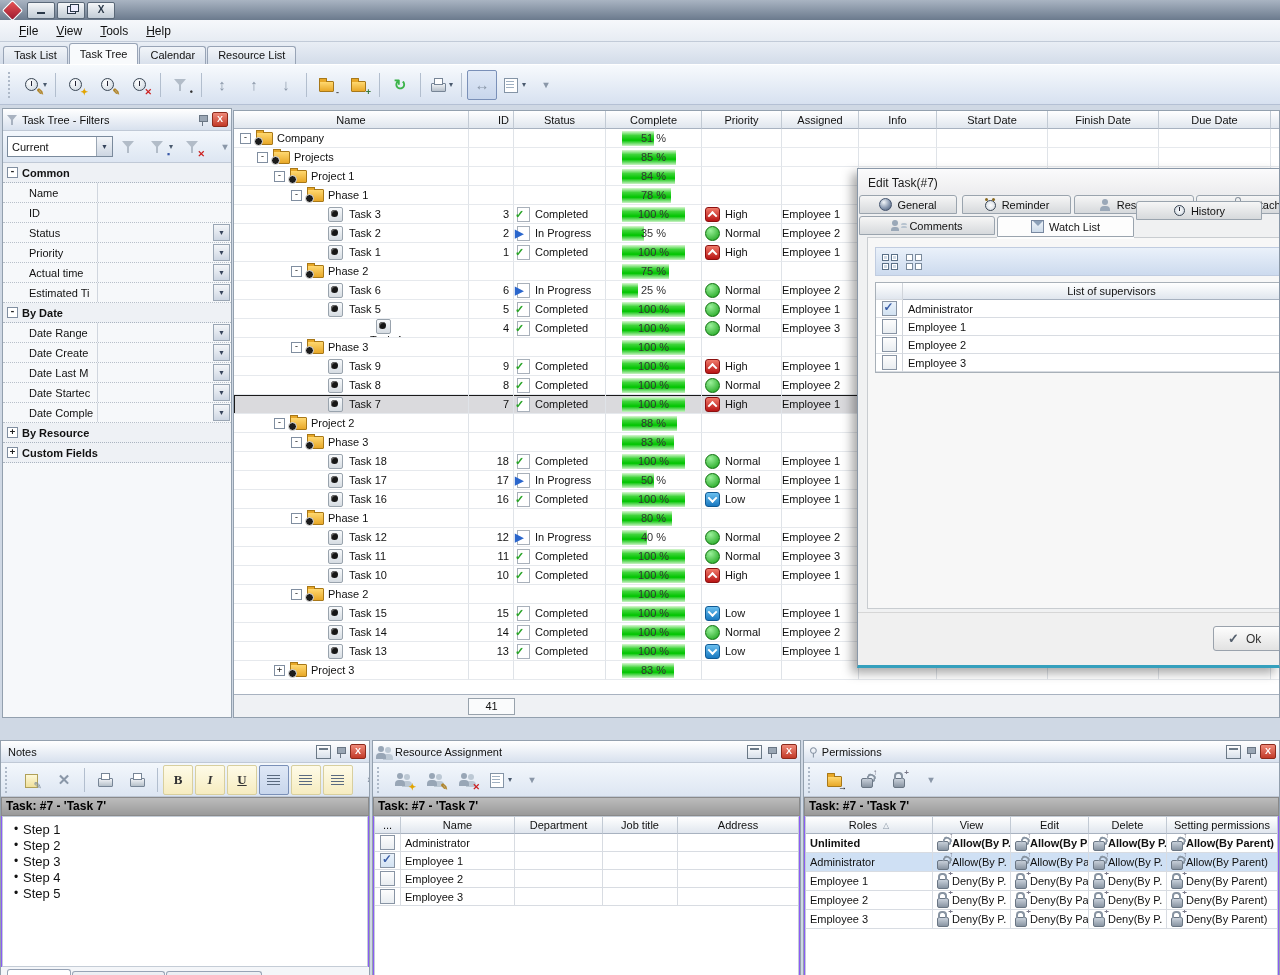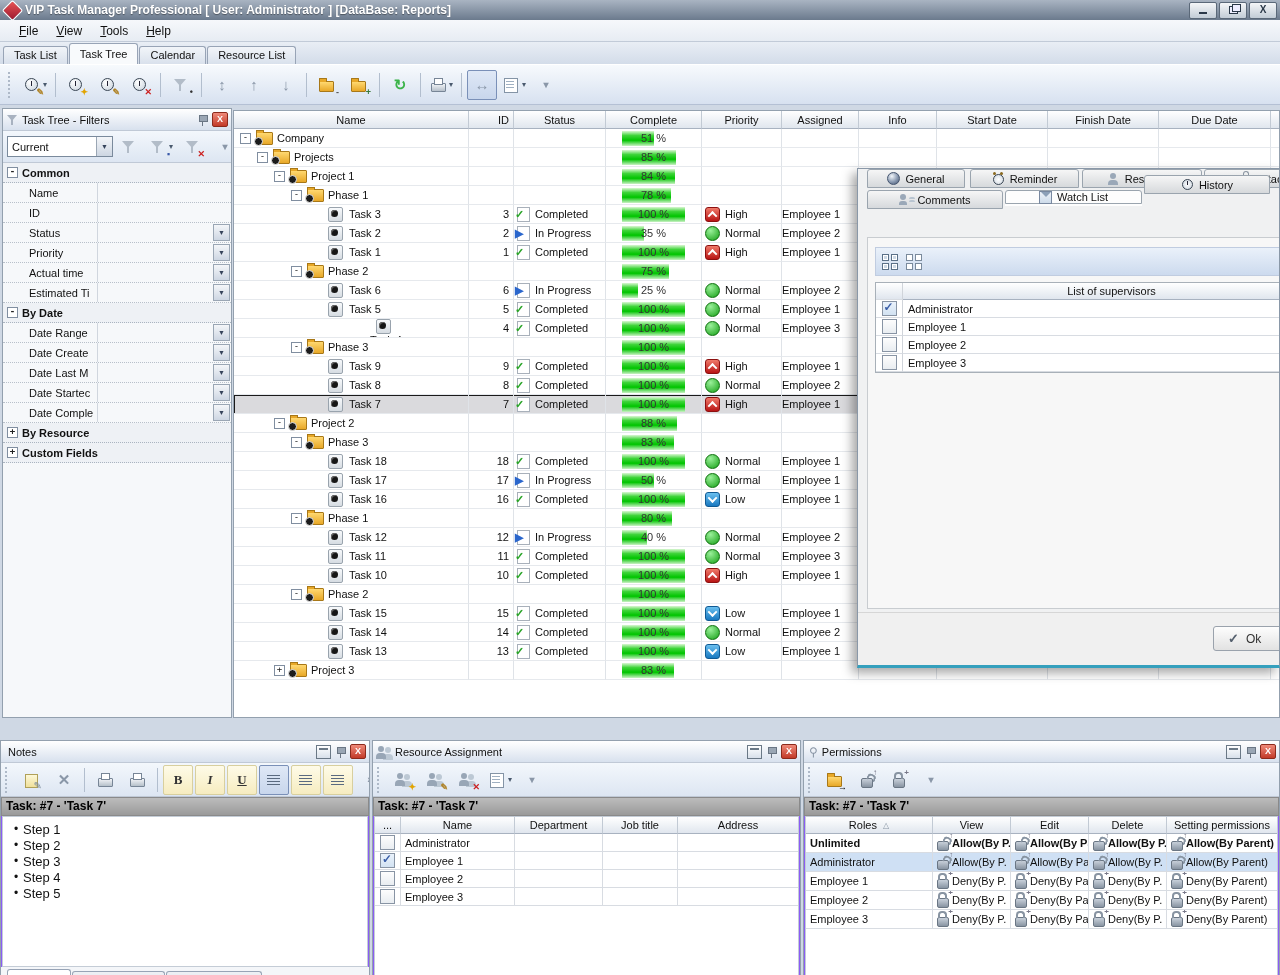--- a/index.html
+++ b/index.html
@@ -193,24 +193,24 @@
     position:relative;flex:none;}
   .cb.on{background:linear-gradient(#eaf2fb,#d2e2f2);}
   .cb.on::after{content:'✓';position:absolute;left:1px;top:-2px;font-size:12px;font-weight:bold;color:#3a5ea8;}
   .sort-tri{font-size:8px;color:#8a96a4;margin-left:6px;}
   
   .dialog{position:absolute;left:857px;top:168px;width:423px;height:500px;background:#f0f1f2;
     border:1px solid #8a98a8;border-bottom:3px solid #35a0bd;box-shadow:-5px 5px 10px rgba(0,0,0,.35);
     box-sizing:border-box;overflow:hidden;}
   .dlg-title{height:26px;line-height:28px;padding-left:10px;font-size:12px;color:#1a1a1a;
     background:linear-gradient(#fbfbfc,#ececee);}
-  .dlg-tabs{position:relative;height:42px;margin-left:9px;}
+  .dlg-tabs{position:relative;height:42px;margin-left:1px;}
   .dtab{position:absolute;height:19px;display:flex;align-items:center;justify-content:center;gap:5px;
     background:linear-gradient(#f6f6f6,#d6d9dc);border:1px solid #9aa4ae;border-radius:3px 3px 0 0;box-sizing:border-box;}
-  .dtab.active{background:#fdfdfd;height:14px;z-index:3;box-shadow:0 2px 0 #fdfdfd;}
+  .dtab.active{background:#fdfdfd;height:21px;z-index:3;box-shadow:0 2px 0 #fdfdfd;}
   .dti{width:13px;height:13px;position:relative;flex:none;}
   .dti.sphere{border-radius:50%;background:radial-gradient(circle at 35% 30%,#f2f6fa,#8898b0 55%,#44546e);border:1px solid #44546e;box-sizing:border-box;}
   .dti.alarm::before{content:'';position:absolute;left:1px;top:2px;width:9px;height:9px;border-radius:50%;
     background:radial-gradient(#fff,#cdd5de);border:1px solid #3a4654;}
   .dti.alarm::after{content:'';position:absolute;left:1px;top:0px;width:3px;height:3px;border-radius:50%;background:#8a6a20;box-shadow:7px 0 0 #8a6a20;}
   .dti.person::before{content:'';position:absolute;left:3px;top:1px;width:6px;height:6px;border-radius:50%;background:#9aa8b8;}
   .dti.person::after{content:'';position:absolute;left:1px;top:8px;width:10px;height:5px;border-radius:4px 4px 0 0;background:#9aa8b8;}
   .dti.attach::before{content:'';position:absolute;left:1px;top:3px;width:10px;height:8px;
     background:linear-gradient(#ffd870,#e8a828);border:1px solid #a87818;border-radius:1px;}
   .dti.attach::after{content:'';position:absolute;left:4px;top:-1px;width:4px;height:5px;border:1px solid #8a94a0;border-bottom:none;border-radius:3px 3px 0 0;}
@@ -239,21 +239,20 @@
   .ok-btn{position:absolute;left:355px;top:13px;width:96px;height:25px;background:linear-gradient(#fdfdfd,#e2e2e2);
     border:1px solid #9aa2ac;border-radius:3px;display:flex;align-items:center;justify-content:flex-start;
     padding-left:14px;gap:7px;box-sizing:border-box;font-size:12px;color:#333;}
   .ok-btn .ck{color:#55606e;font-weight:bold;font-size:13px;}
 </style>
 </head>
 <body>
 
 <div class="titlebar">
   <span class="logo"></span>
-  <span class="ttext">VIP Task Manager Professional [ User: Administrator ] [DataBase: Reports]</span>
   <span class="wbtn">
       <span class="min"></span>
     </span>
   <span class="wbtn">
       <span class="rst"></span>
     </span>
   <span class="wbtn">
       <span class="cls">X</span>
     </span>
 </div>
@@ -1253,20 +1252,23 @@
         </span>
         <span class="td c-priority"></span>
         <span class="td c-assigned"></span>
         <span class="td c-info"></span>
         <span class="td c-start"></span>
         <span class="td c-finish"></span>
         <span class="td c-due"></span>
         <span class="td c-fill"></span>
       </div>
     </div>
+  <div class="table-footer">
+    <span class="count-box">41</span>
+  </div>
 </div>
 
 <div class="panel p-notes">
   <div class="panel-title">
     <span class="lbl">Notes</span>
     <span class="rst-ico"></span>
     <span class="pin-ico"></span>
     <span class="close-btn">X</span>
   </div>
   <div class="panel-toolbar" id="notes-toolbar">
@@ -1617,20 +1619,21 @@
               <span class="mk">+</span>
             </span>
             <span style="margin-left: 3px;">Deny(By Parent)</span>
           </span>
         </div>
       </div>
   </div>
 </div>
 
 <div class="dialog">
+  <div class="dlg-title">Edit Task(#7)</div>
   <div class="dlg-tabs" id="dlg-tabs">
       <span class="dtab" style="left: 0px; top: 0px; width: 98px;">
         <span class="dti sphere"></span>
         <span>General</span>
       </span>
       <span class="dtab" style="left: 103px; top: 0px; width: 109px;">
         <span class="dti alarm"></span>
         <span>Reminder</span>
       </span>
       <span class="dtab" style="left: 215px; top: 0px; width: 120px;">

